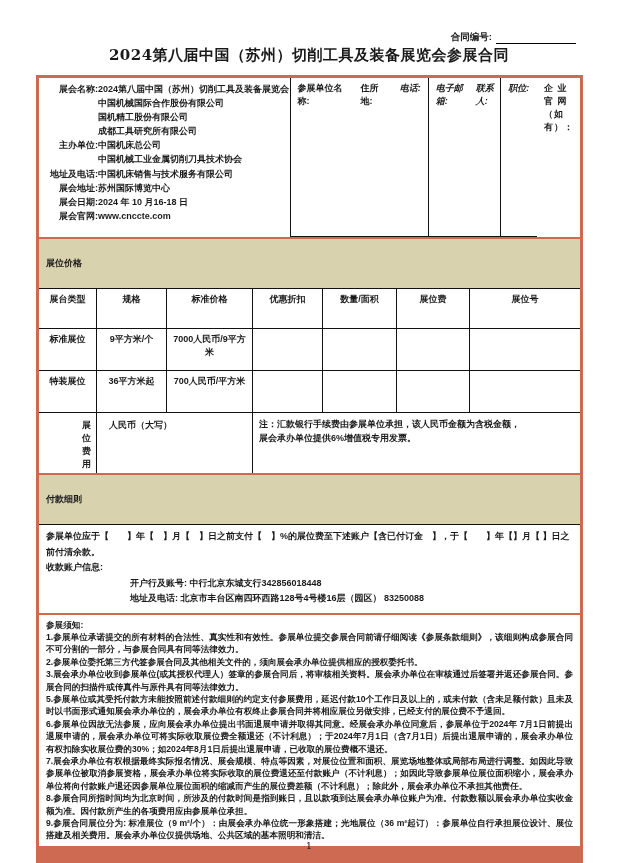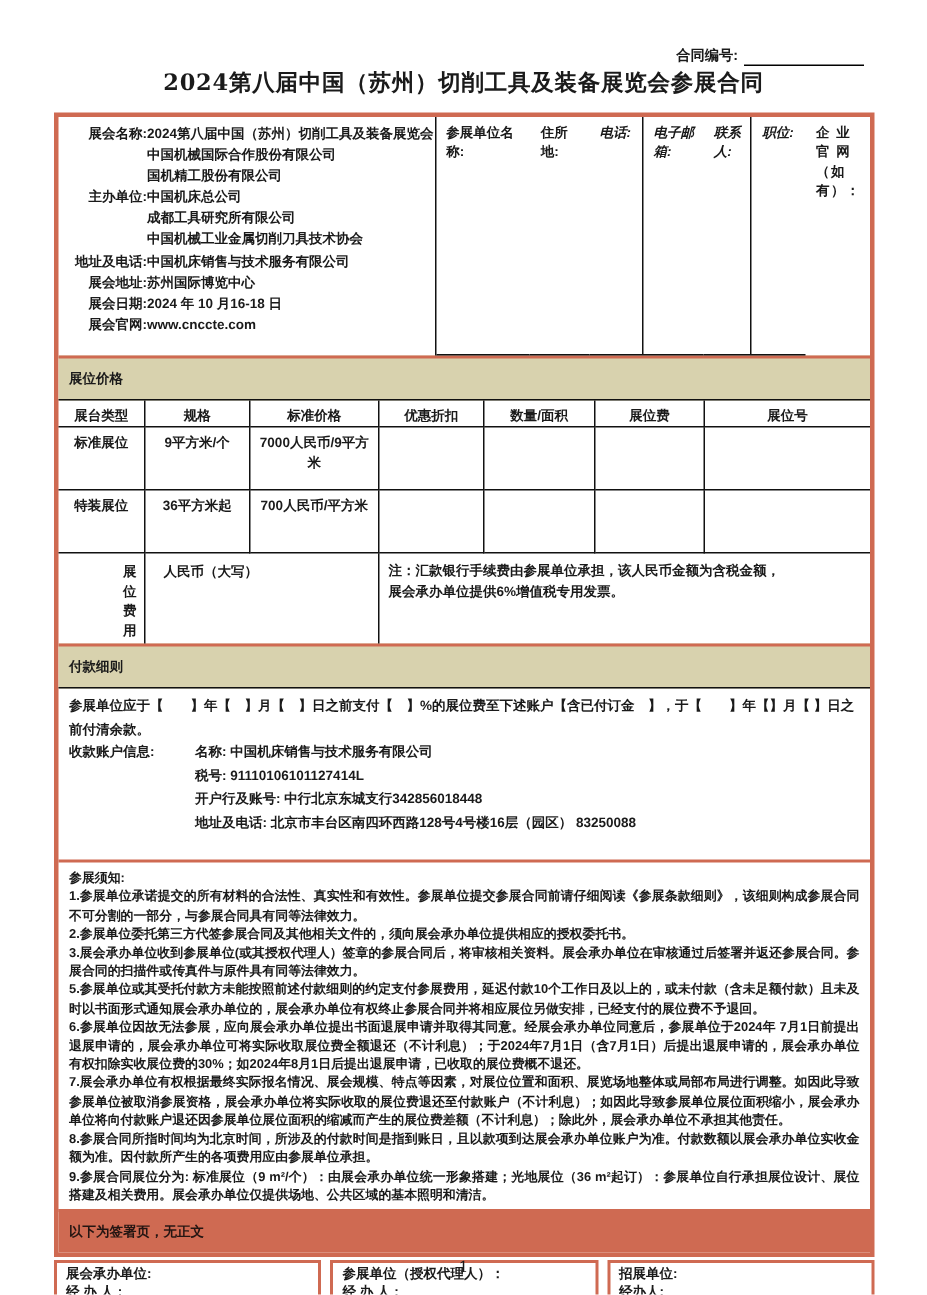--- a/index.html
+++ b/index.html
@@ -27,38 +27,38 @@
   .info-line .lbl{width:52px;flex:none;text-align:right;}
   .info-right{flex:1;display:flex;flex-direction:row;font-size:9px;font-weight:bold;}
   .ir-row{border-bottom:1.3px solid #111;padding:4px 6px 3px 7px;min-height:17px;}
   .ir-split{display:flex;padding:0;font-style:italic;}
   .ir-split .cellL{width:46%;padding:4px 6px 3px 7px;}
   .ir-split .cellR{flex:1;border-left:1.3px solid #111;padding:4px 6px 3px 7px;}
   .ir-last{border-bottom:none;flex:1;letter-spacing:1px;}
 
   
   .section-bar{background:var(--tan);border-top:2.5px solid var(--salmon);border-bottom:1.3px solid #111;
-    font-size:9px;font-weight:bold;padding:8px 7px;line-height:11px;}
+    font-size:9px;font-weight:bold;padding:19px 7px;line-height:11px;}
   .section-bar.red{background:var(--salmon);border-bottom:none;color:#241512;}
 
   
   .price-grid{display:grid;grid-template-columns:58px 70px 86px 70px 74px 73px 1fr;font-size:9px;font-weight:bold;}
   .price-grid .cell{border-right:1.3px solid #111;border-bottom:1.3px solid #111;padding:4px 3px 2px 3px;text-align:center;}
   .price-grid .cell:nth-child(7n){border-right:none;}
-  .price-grid .head{height:18px;}
+  .price-grid .head{height:40px;}
   .price-grid .datarow{height:42px;}
   .fee-grid{display:grid;grid-template-columns:58px 156px 1fr;font-size:9px;font-weight:bold;}
   .fee-grid .cell{border-right:1.3px solid #111;padding:4px 6px 2px 6px;min-height:36px;}
   .fee-grid .cell:last-child{border-right:none;}
   .fee-grid .c1{text-align:center;padding-top:6px;padding-left:43px;}
   .fee-grid .c2{padding-top:6px;padding-left:12px;}
   .fee-note{line-height:14px;}
 
   
-  .pay-block{padding:4px 7px 17px 7px;font-size:9px;font-weight:bold;border-bottom:2.5px solid var(--salmon);}
+  .pay-block{padding:4px 7px 6px 7px;font-size:9px;font-weight:bold;border-bottom:2.5px solid var(--salmon);}
   .pay-block p{line-height:15.5px;}
   .acct-line{display:flex;line-height:15.5px;}
   .acct-line .lbl{width:84px;flex:none;}
   .acct-indent{margin-left:84px;line-height:15.5px;}
 
   
   .notice-block{padding:4px 7px 4px 7px;font-size:8.6px;font-weight:bold;}
   .notice-block p{line-height:12.4px;text-align:justify;}
 
   
@@ -89,26 +89,26 @@
           </div>
         <div class="info-line">
             <span class="lbl"></span>
             <span>中国机械国际合作股份有限公司</span>
           </div>
         <div class="info-line">
             <span class="lbl"></span>
             <span>国机精工股份有限公司</span>
           </div>
         <div class="info-line">
+            <span class="lbl"></span>
+            <span>成都工具研究所有限公司</span>
+          </div>
+        <div class="info-line">
             <span class="lbl">主办单位:</span>
             <span>中国机床总公司</span>
-          </div>
-        <div class="info-line">
-            <span class="lbl"></span>
-            <span>成都工具研究所有限公司</span>
           </div>
         <div class="info-line">
             <span class="lbl"></span>
             <span>中国机械工业金属切削刀具技术协会</span>
           </div>
         <div class="info-line">
             <span class="lbl">地址及电话:</span>
             <span>中国机床销售与技术服务有限公司</span>
           </div>
         <div class="info-line">
@@ -172,23 +172,21 @@
         <div>注：汇款银行手续费由参展单位承担，该人民币金额为含税金额，</div>
         <div>展会承办单位提供6%增值税专用发票。</div>
       </div>
     </div>
 
     <div class="section-bar">付款细则</div>
     <div class="pay-block">
       <p>参展单位应于【　　】年【　】月【　】日之前支付【　】%的展位费至下述账户【含已付订金　】，于【　　】年【】月【 】日之前付清余款。</p>
       <div class="acct-line">
         <span class="lbl">收款账户信息:</span>
-        <span>名称: 中国机床销售与技术服务有限公司</span>
-      </div>
-      <div class="acct-indent">税号: 91110106101127414L</div>
+      </div>
       <div class="acct-indent">开户行及账号: 中行北京东城支行342856018448</div>
       <div class="acct-indent">地址及电话: 北京市丰台区南四环西路128号4号楼16层（园区） 83250088</div>
     </div>
 
     <div class="notice-block">
       <p>参展须知:</p>
       <p>1.参展单位承诺提交的所有材料的合法性、真实性和有效性。参展单位提交参展合同前请仔细阅读《参展条款细则》，该细则构成参展合同不可分割的一部分，与参展合同具有同等法律效力。</p>
       <p>2.参展单位委托第三方代签参展合同及其他相关文件的，须向展会承办单位提供相应的授权委托书。</p>
       <p>3.展会承办单位收到参展单位(或其授权代理人）签章的参展合同后，将审核相关资料。展会承办单位在审核通过后签署并返还参展合同。参展合同的扫描件或传真件与原件具有同等法律效力。</p>
       <p>5.参展单位或其受托付款方未能按照前述付款细则的约定支付参展费用，延迟付款10个工作日及以上的，或未付款（含未足额付款）且未及时以书面形式通知展会承办单位的，展会承办单位有权终止参展合同并将相应展位另做安排，已经支付的展位费不予退回。</p>

